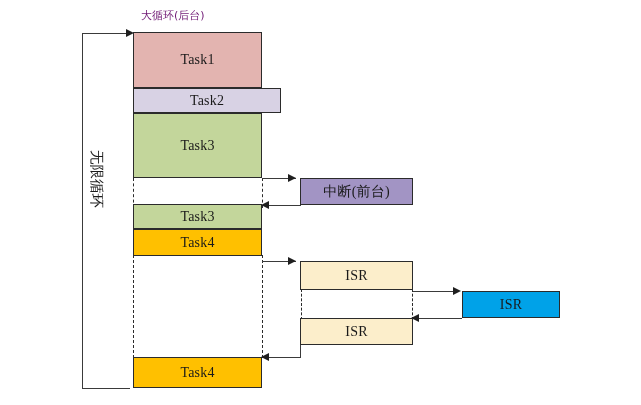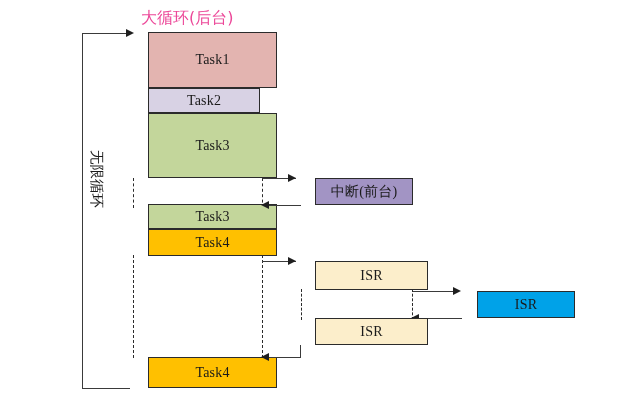--- a/index.html
+++ b/index.html
@@ -21,28 +21,27 @@
     position: absolute;
     box-sizing: border-box;
     border: 1px solid #2b2b2b;
     display: flex;
     align-items: center;
     justify-content: center;
     font-size: 14px;
     color: #1a1a1a;
     letter-spacing: .2px;
     white-space: nowrap;
-    margin-left: 15px;
   }
 
   
   .label {
     position: absolute;
-    font-size: 16px;
-    color: #ec4899;
+    font-size: 11px;
+    color: #701a75;
     white-space: nowrap;
     font-family: "DejaVu Sans", "Liberation Sans", sans-serif;
   }
 
   
   .vlabel {
     position: absolute;
     font-size: 14.5px;
     color: #1a1a1a;
     white-space: nowrap;
@@ -113,34 +112,34 @@
   <div class="vdash" style="left:133px; top:255px; height:103px;"></div>
 
   <div class="vdash" style="left:262px; top:178px; height:30px;"></div>
   <div class="vdash" style="left:262px; top:255px; height:103px;"></div>
 
   <div class="vdash" style="left:301px; top:289px; height:31px;"></div>
   <div class="vdash" style="left:412px; top:289px; height:31px;"></div>
 
   <div class="box" style="left:133px; top:32px; width:129px; height:56px; background:#e3b4b0;">Task1</div>
 
-  <div class="box" style="left:133px; top:88px; width:112px; height:25px; background:#d8d2e4;">Task2</div>
+  <div class="box" style="left:133px; top:88px; width:148px; height:25px; background:#d8d2e4;">Task2</div>
 
   <div class="box" style="left:133px; top:113px; width:129px; height:65px; background:#c3d69b;">Task3</div>
 
   <div class="box" style="left:133px; top:204px; width:129px; height:25px; background:#c3d69b;">Task3</div>
 
   <div class="box" style="left:133px; top:229px; width:129px; height:27px; background:#ffc000;">Task4</div>
 
   <div class="box" style="left:133px; top:357px; width:129px; height:31px; background:#ffc000;">Task4</div>
 
   <div class="hline" style="left:262px; top:178px; width:34px;"></div>
   <div class="arrow-r" style="left:288px; top:173.5px;"></div>
 
-  <div class="box" style="left:300px; top:178px; width:98px; height:27px; background:#a294c4;">中断(前台)</div>
+  <div class="box" style="left:300px; top:178px; width:113px; height:27px; background:#a294c4;">中断(前台)</div>
 
   <div class="hline" style="left:268px; top:205px; width:33px;"></div>
   <div class="arrow-l" style="left:261px; top:200.5px;"></div>
 
   <div class="hline" style="left:262px; top:261px; width:34px;"></div>
   <div class="arrow-r" style="left:288px; top:256.5px;"></div>
 
   <div class="box" style="left:300px; top:261px; width:113px; height:29px; background:#fceecb;">ISR</div>
 
 

